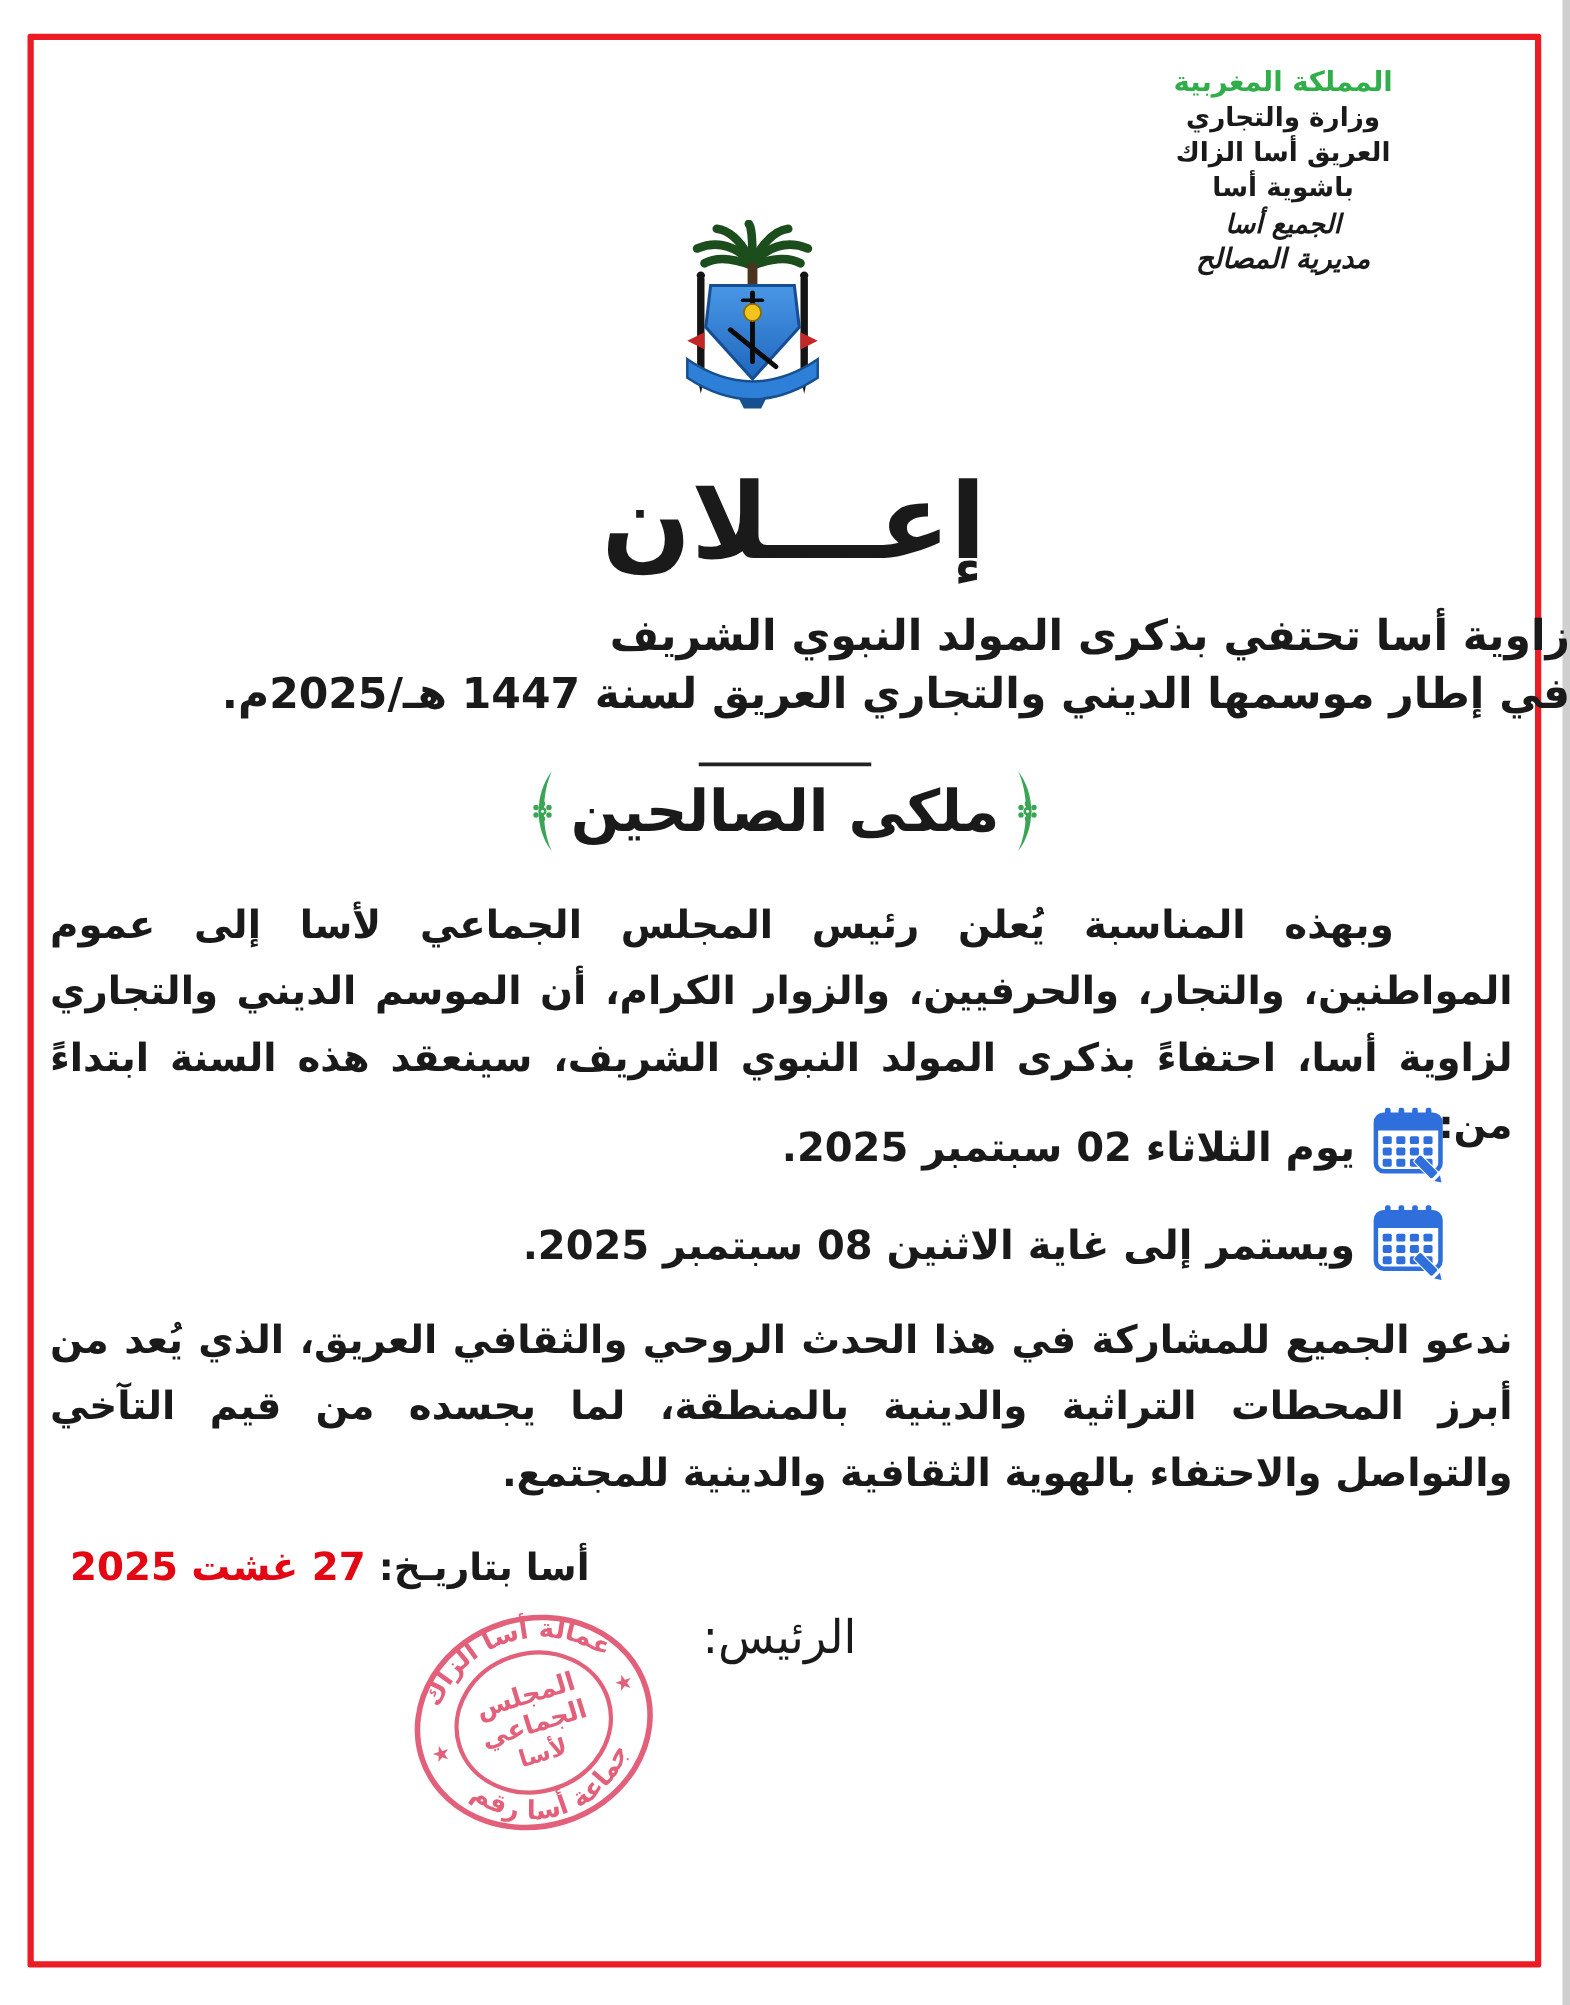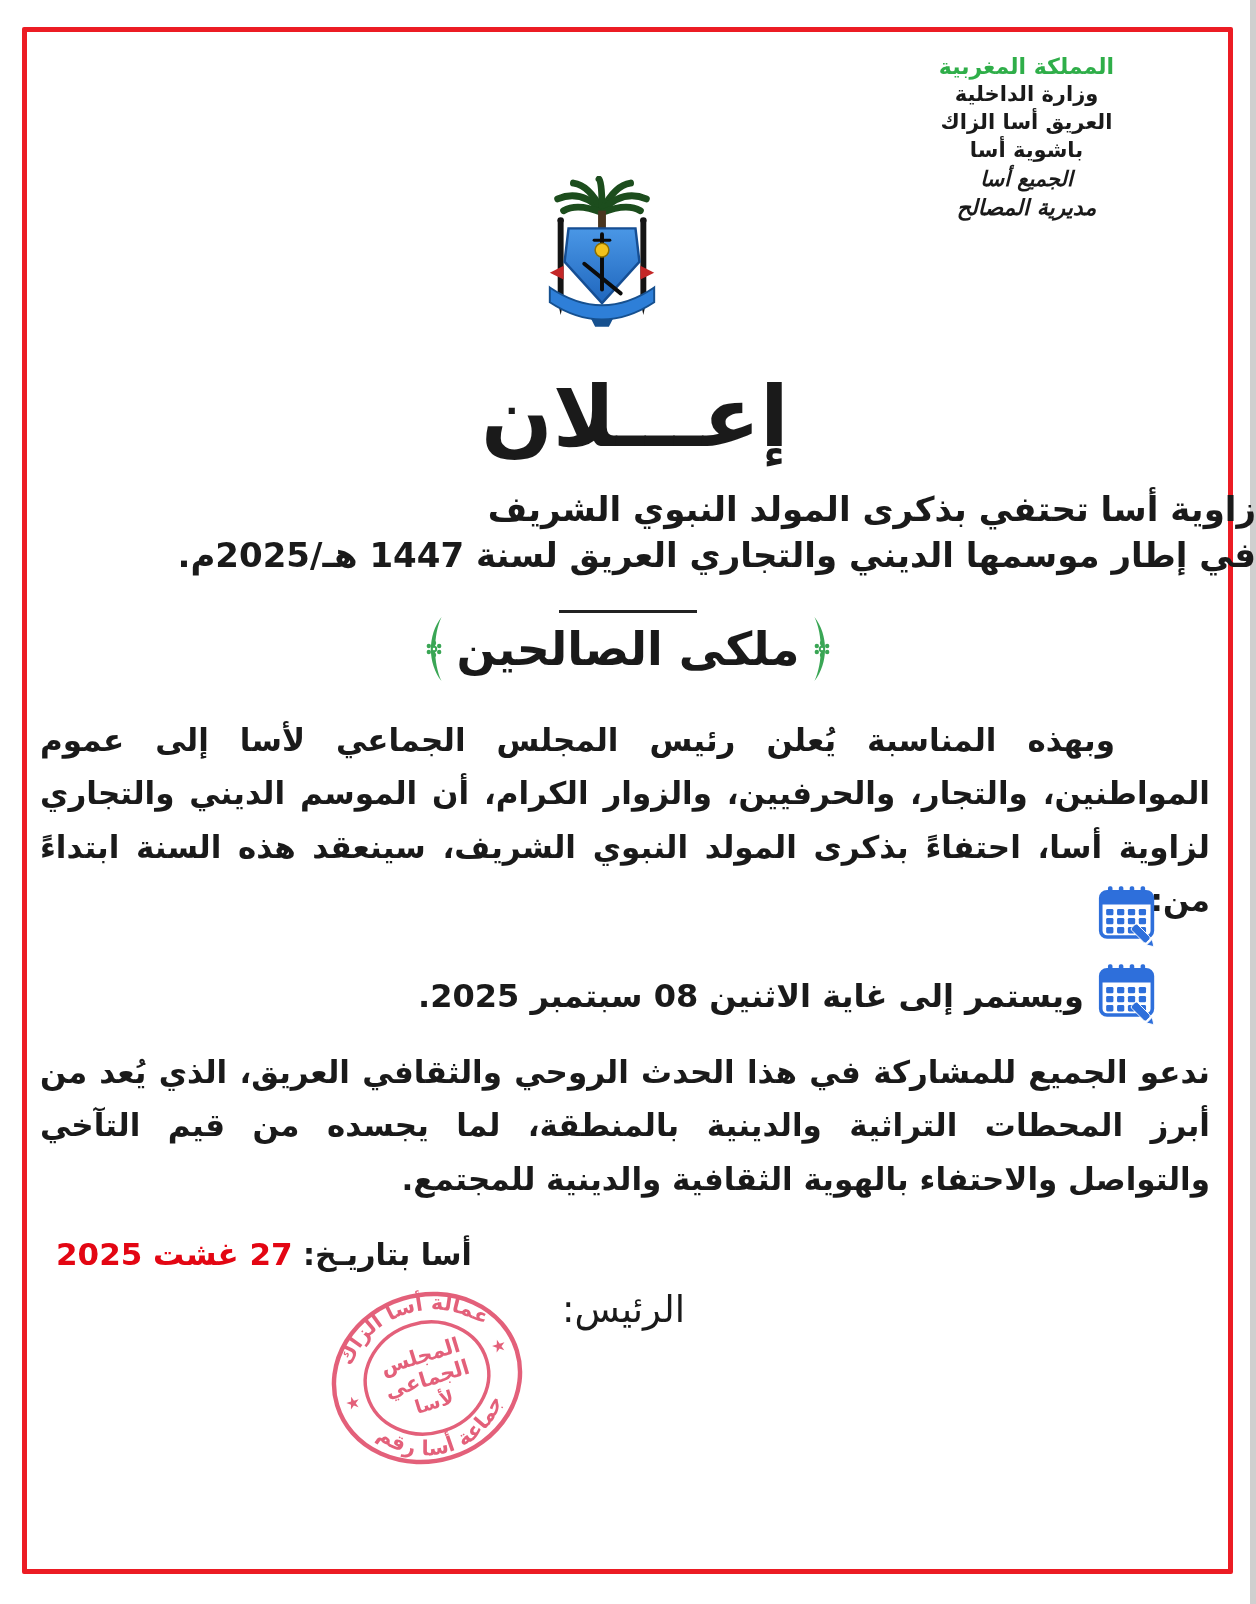--- a/index.html
+++ b/index.html
@@ -77,21 +77,21 @@
 </style>
 </head>
 <body>
 
 <div class="page">
   <div class="frame"></div>
   <div class="scan-edge"></div>
 
   <div class="gov-header">
     <div class="kingdom">المملكة المغربية</div>
-    <div>وزارة الداخلية</div>
+    <div>وزارة والتجاري</div>
     <div>العريق أسا الزاك</div>
     <div>باشوية أسا</div>
     <div class="commune">الجميع أسا</div>
     <div class="directorate">مديرية المصالح</div>
   </div>
 
   <div class="emblem">
     <svg viewBox="0 0 130 152" width="128" height="152">
       <defs>
         <linearGradient id="gshield" x1="0" y1="0" x2="0" y2="1">
@@ -199,20 +199,21 @@
         <rect x="9" y="46" width="8" height="7" rx="1.5"></rect>
           <rect x="21" y="46" width="8" height="7" rx="1.5"></rect>
           <rect x="33" y="46" width="8" height="7" rx="1.5"></rect>
           <rect x="45" y="46" width="8" height="7" rx="1.5"></rect>
       </g>
       <g transform="rotate(-45 51 57)" fill="#2e6fdb" stroke="#ffffff" stroke-width="1">
         <rect x="46.5" y="40" width="9" height="23" rx="2"></rect>
         <polygon points="46.5,65 55.5,65 51,72"></polygon>
       </g>
     </svg>
+    <span>يوم الثلاثاء 02 سبتمبر 2025.</span>
   </div>
 
   <div class="cal-line cal-line2">
     <svg class="cal-icon" viewBox="0 0 64 72">
       <g fill="#2e6fdb">
         <rect x="11" y="1" width="5" height="10" rx="2"></rect>
           <rect x="23" y="1" width="5" height="10" rx="2"></rect>
         <rect x="35" y="1" width="5" height="10" rx="2"></rect>
           <rect x="47" y="1" width="5" height="10" rx="2"></rect>
       </g>

